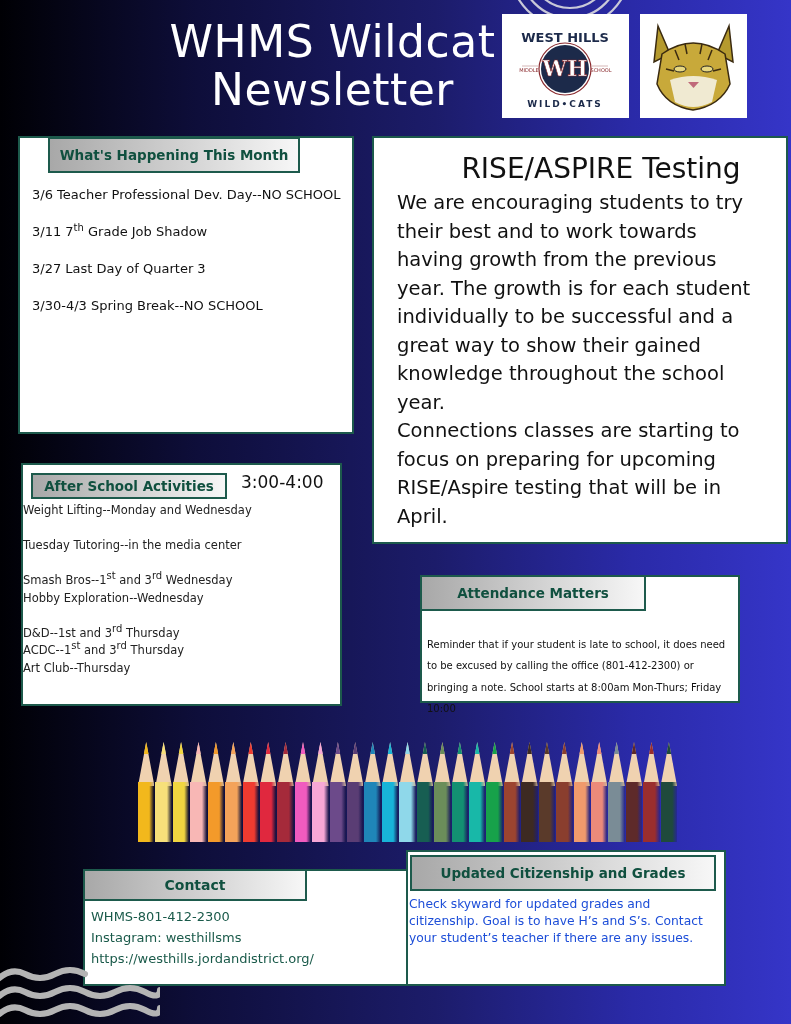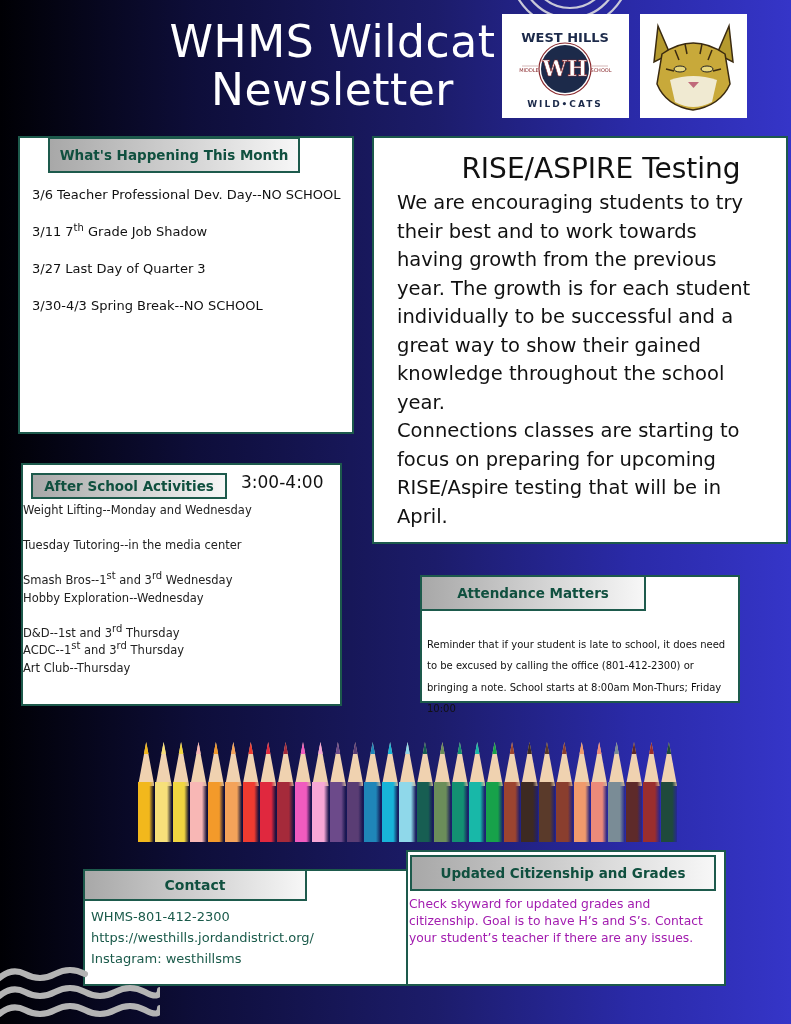--- a/index.html
+++ b/index.html
@@ -313,31 +313,31 @@
       <div class="wood"></div>
       <div class="lead" style="background: rgb(31, 74, 60);"></div>
       <div class="body" style="background: linear-gradient(90deg, rgb(31, 74, 60) 0%, rgb(31, 74, 60) 70%, rgba(0, 0, 0, 0.15) 100%);"></div>
     </div>
   </div>
 
 <div class="card" style="left:83px; top:869px; width:376px; height:117px;">
   <div class="tag" style="left:-2px; top:-2px; width:224px; height:32px; line-height:28px; font-size:14px;">Contact</div>
   <div style="position:absolute; left:6px; top:35px; font-family:'DejaVu Sans',sans-serif; font-size:13px; line-height:21px; color:#1a5a4a;">
     <div>WHMS-801-412-2300</div>
+    <div>Instagram: westhillsms</div>
     <div>https://westhills.jordandistrict.org/</div>
-    <div>Instagram: westhillsms</div>
   </div>
 </div>
 
 <div class="abs" style="left:0; top:960px; width:160px; height:64px;">
   <svg width="160" height="64" viewBox="0 0 160 64">
     <g fill="none" stroke="#b4b4b4" stroke-width="6" stroke-linecap="round">
       <path d="M-5,22 Q10,6 25,14 T55,14 T85,14"></path>
       <path d="M-5,40 Q10,24 25,32 T55,32 T85,32 T115,32 T145,32 T160,30"></path>
       <path d="M-5,58 Q10,42 25,50 T55,50 T85,50 T115,50 T145,50 T160,48"></path>
     </g>
   </svg>
 </div>
 
 <div class="card" style="left:406px; top:850px; width:320px; height:136px;">
   <div class="tag" style="left:2px; top:3px; width:306px; height:36px; line-height:32px; font-size:13.5px;">Updated Citizenship and Grades</div>
-  <div style="position:absolute; left:1px; right:4px; top:44px; font-family:'DejaVu Sans',sans-serif; font-size:12.3px; line-height:17px; color:#a21caf;">Check skyward for updated grades and citizenship. Goal is  to have H’s and S’s. Contact your student’s teacher if there are any issues.</div>
+  <div style="position:absolute; left:1px; right:4px; top:44px; font-family:'DejaVu Sans',sans-serif; font-size:12.3px; line-height:17px; color:#1d4ed8;">Check skyward for updated grades and citizenship. Goal is  to have H’s and S’s. Contact your student’s teacher if there are any issues.</div>
 </div>
 
 </body></html>

